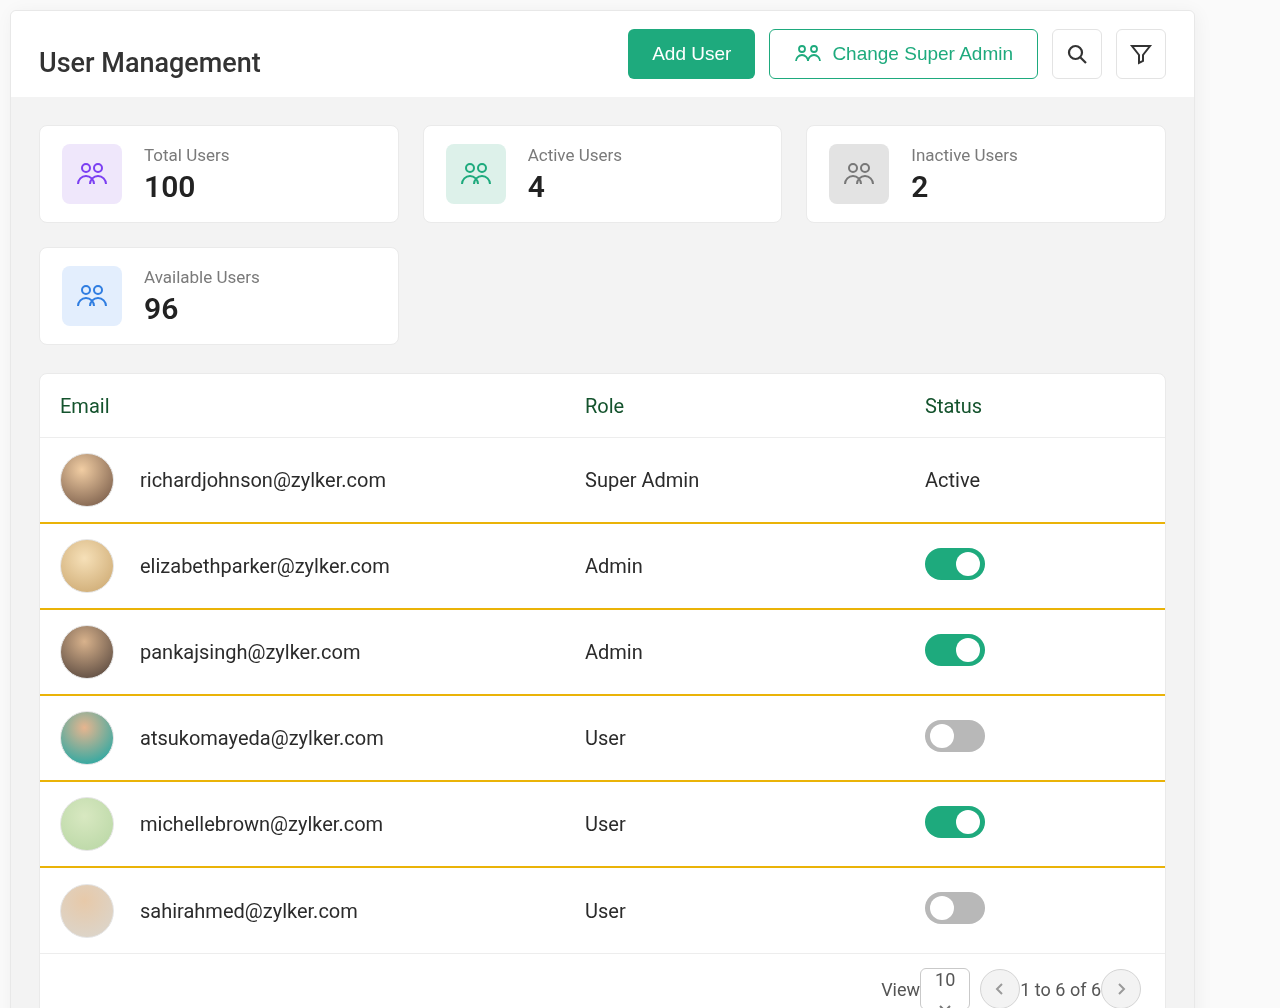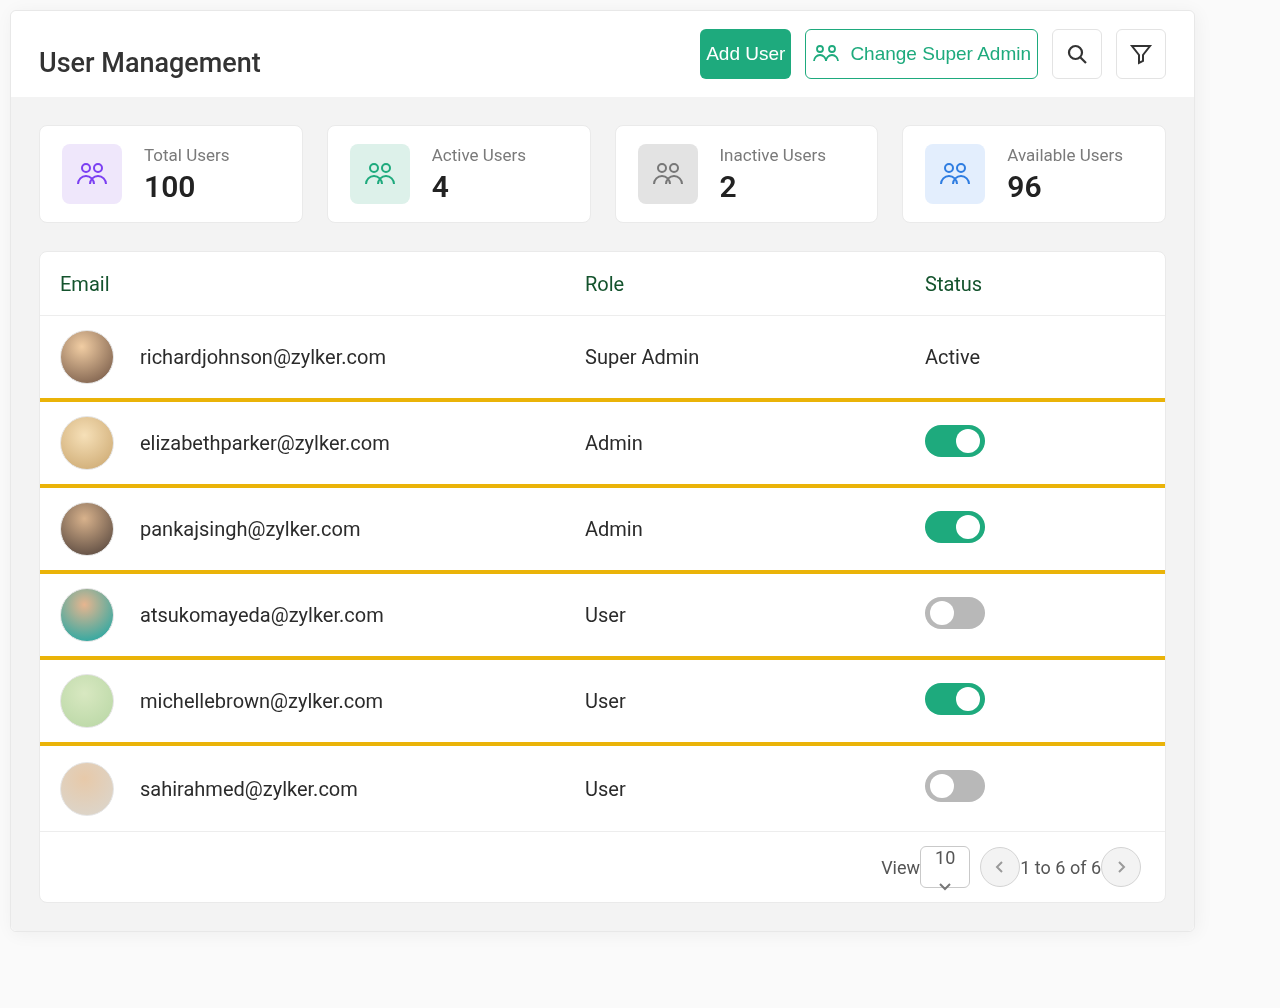--- a/index.html
+++ b/index.html
@@ -27,21 +27,21 @@
     gap: 14px;
   }
   .page-title {
     font-size: 27px;
     font-weight: 500;
     color: #333;
     flex: 1;
   }
   .btn {
     height: 50px;
-    padding: 0 6px;
+    padding: 0 24px;
     border-radius: 6px;
     font-size: 19px;
     font-weight: 500;
     cursor: pointer;
     display: inline-flex;
     align-items: center;
     gap: 10px;
     border: none;
   }
   .btn-primary { background: #1eaa7d; color: #fff; }
@@ -60,21 +60,21 @@
     justify-content: center;
     cursor: pointer;
   }
   .body-area {
     background: #f3f3f3;
     padding: 28px;
     border-radius: 0 0 6px 6px;
   }
   .stats {
     display: grid;
-    grid-template-columns: repeat(4, 1fr);
+    grid-template-columns: repeat(3, 1fr);
     gap: 24px;
     margin-bottom: 28px;
   }
   .stat-card {
     background: #fff;
     border: 1px solid #eaeaea;
     border-radius: 8px;
     padding: 18px 22px;
     display: flex;
     align-items: center;
@@ -106,21 +106,21 @@
     padding: 0 20px;
   }
   .thead {
     height: 64px;
     border-bottom: 1px solid #ededed;
     color: #14532d;
     font-size: 20px;
   }
   .trow {
     height: 86px;
-    border-bottom: 4px solid #eab308;
+    border-bottom: 2px solid #eab308;
     font-size: 20px;
     color: #2b2b2b;
   }
   .cell-email { display: flex; align-items: center; gap: 26px; }
   .avatar {
     width: 54px; height: 54px;
     border-radius: 50%;
     background: linear-gradient(135deg,#cfd9df,#e2ebf0);
     border: 1px solid #e5e5e5;
     flex-shrink: 0;

